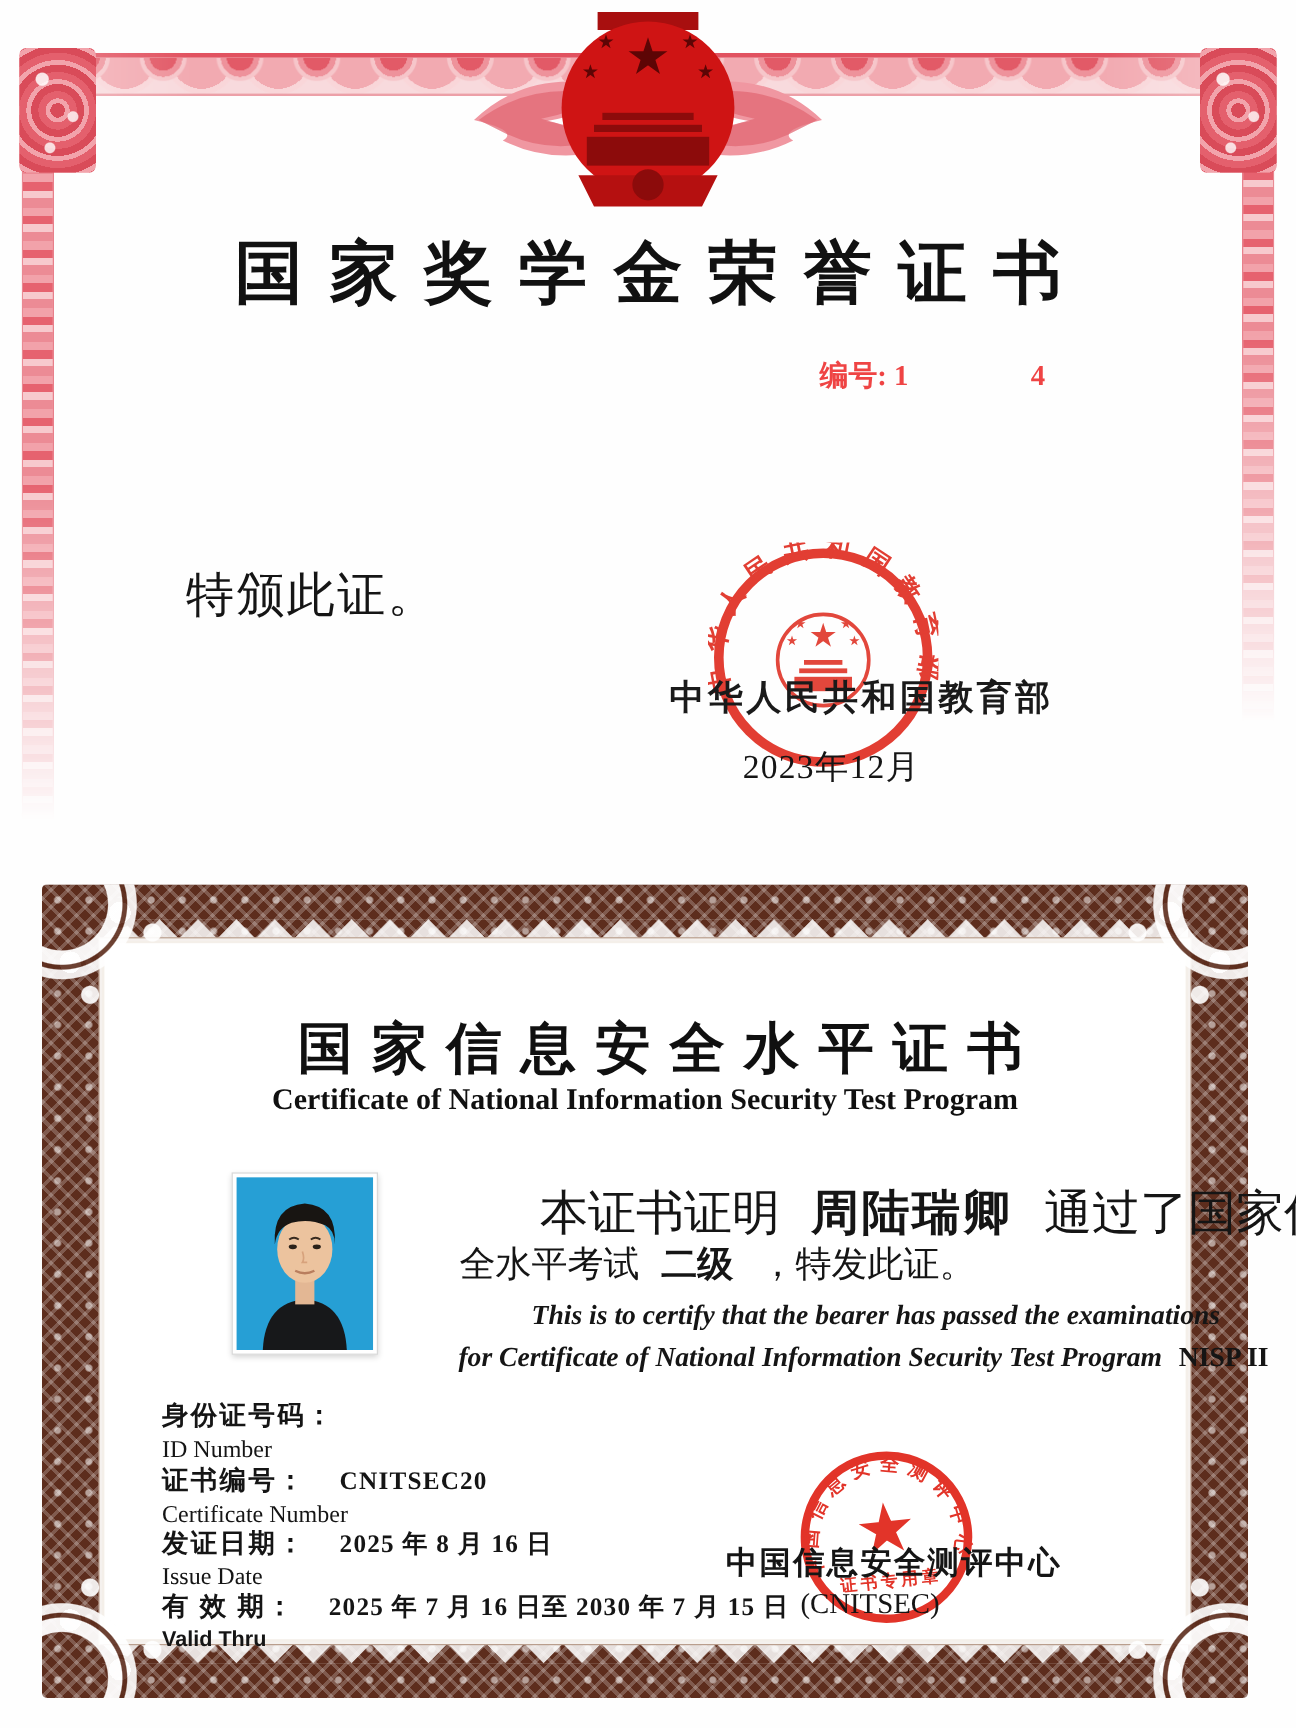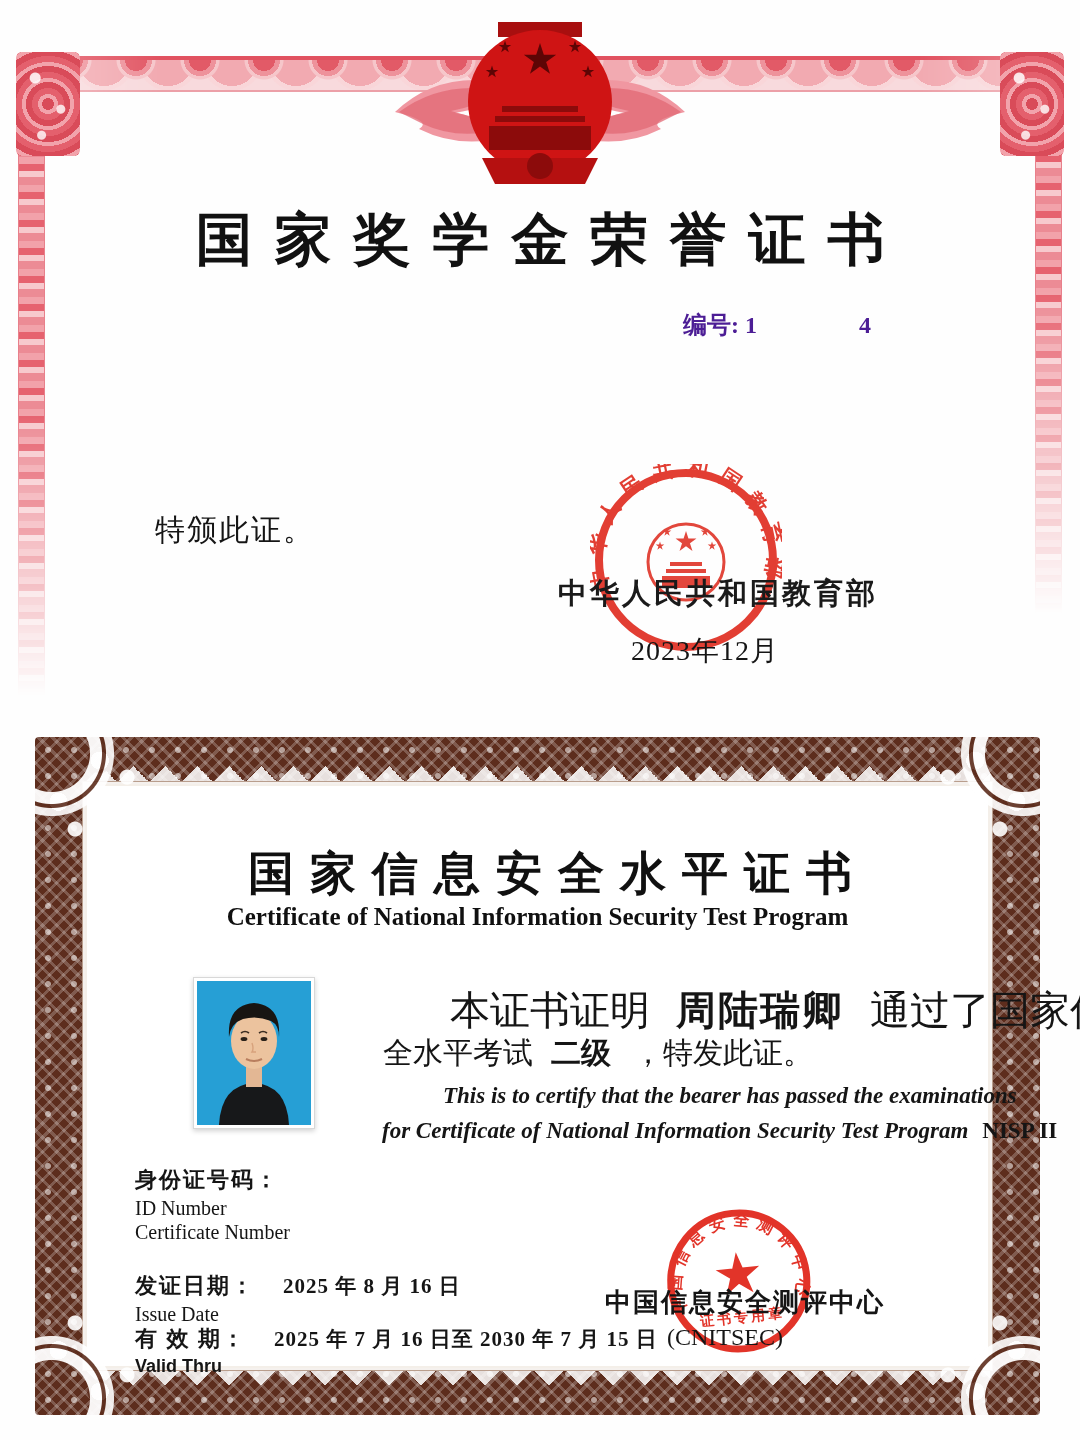--- a/index.html
+++ b/index.html
@@ -4,21 +4,21 @@
 <style>
   * { margin:0; padding:0; box-sizing:border-box; }
   html,body { background:#ffffff; }
   .page {
     position:relative; width:1080px; height:1440px; overflow:hidden;
     background:#fefefe;
     font-family:"Liberation Serif", serif; color:#151515;
   }
 
   
-  .cert1 { position:absolute; left:0; top:12px; width:1080px; height:710px; }
+  .cert1 { position:absolute; left:0; top:0; width:1080px; height:710px; }
 
   .c1-border-top {
     position:absolute; left:40px; right:40px; top:44px; height:36px;
     background-color:#f8dadd;
     background-image:
       radial-gradient(circle at 50% 0px, #e25a67 0 11px, #ee929b 11px 16px, #f6c6ca 16px 19px, rgba(0,0,0,0) 20px),
       radial-gradient(circle at 50% 0px, #f2aab1 0 26px, #f9d6d9 26px 30px, rgba(0,0,0,0) 31px);
     background-size:64px 36px, 64px 36px;
     background-position:0 0, 32px 0;
     background-repeat:repeat-x;
@@ -54,36 +54,36 @@
   .c1-corner.tl { left:16px; }
   .c1-corner.tr { right:16px; }
 
   .c1-emblem { position:absolute; left:50%; top:4px; transform:translateX(-50%); z-index:3; }
 
   .c1-title {
     position:absolute; top:190px; left:0; width:100%; text-align:center;
     font-family:"DejaVu Sans", sans-serif; font-weight:bold;
     font-size:57px; letter-spacing:22px; text-indent:22px; color:#111;
   }
-  .c1-serial { position:absolute; top:297px; left:683px; font-size:24px; font-weight:bold; color:#4c1d95; }
+  .c1-serial { position:absolute; top:297px; left:683px; font-size:24px; font-weight:bold; color:#ef4444; }
   .c1-serial .tail { margin-left:102px; }
 
   .c1-body1 { position:absolute; top:402px; left:155px; width:880px; font-size:31px; white-space:nowrap; }
   .c1-body1 .kai { font-family:"DejaVu Serif", serif; font-weight:bold; letter-spacing:2px; margin-right:12px; }
   .c1-body1 .yr { margin:0 22px; }
   .c1-body1 .zhi { margin:0 10px; }
   .c1-body1 .seg2 { letter-spacing:1px; }
-  .c1-body2 { position:absolute; top:468px; left:155px; font-size:30px; letter-spacing:2px;margin-top:30px; }
+  .c1-body2 { position:absolute; top:468px; left:155px; font-size:40px; letter-spacing:2px; }
 
   .c1-seal { position:absolute; left:590px; top:452px; z-index:1; }
   .c1-issuer {
     position:absolute; top:562px; left:558px; z-index:2;
     font-size:29px; font-weight:bold; letter-spacing:3px; color:#1a1a1a;
   }
-  .c1-date { position:absolute; top:620px; left:619px; z-index:2; font-size:28px; letter-spacing:1px;margin-left:12px; }
+  .c1-date { position:absolute; top:620px; left:619px; z-index:2; font-size:28px; letter-spacing:1px; }
 
   
   .cert2 {
     position:absolute; left:35px; top:737px; width:1005px; height:678px;
     background-color:#5d2d1d;
     background-image:
       radial-gradient(circle, rgba(255,255,255,.55) 0 2.5px, rgba(0,0,0,0) 3.5px),
       repeating-linear-gradient(45deg,  rgba(255,255,255,.22) 0 3px, rgba(0,0,0,0) 3px 10px),
       repeating-linear-gradient(-45deg, rgba(255,255,255,.22) 0 3px, rgba(0,0,0,0) 3px 10px);
     background-size:26px 26px, auto, auto;
@@ -260,20 +260,21 @@
     <p class="c2-en1">This is to certify that the bearer has passed the examinations</p>
     <p class="c2-en2">
       <span>for Certificate of National Information Security Test Program</span><span class="nisp">NISP II</span>
     </p>
 
     <div class="c2-field f1">
       <div class="row1"><span>身份证号码：</span><span class="val"></span></div>
       <div class="row2">ID Number</div>
     </div>
     <div class="c2-field f2">
+      <div class="row1"><span>证书编号：</span><span class="val">CNITSEC20</span></div>
       <div class="row2">Certificate Number</div>
     </div>
     <div class="c2-field f3">
       <div class="row1"><span>发证日期：</span><span class="val">2025 年 8 月 16 日</span></div>
       <div class="row2">Issue Date</div>
     </div>
     <div class="c2-field f4">
       <div class="row1"><span>有 效 期：</span><span class="val">2025 年 7 月 16 日至 2030 年 7 月 15 日</span></div>
       <div class="row2">Valid Thru</div>
     </div>

